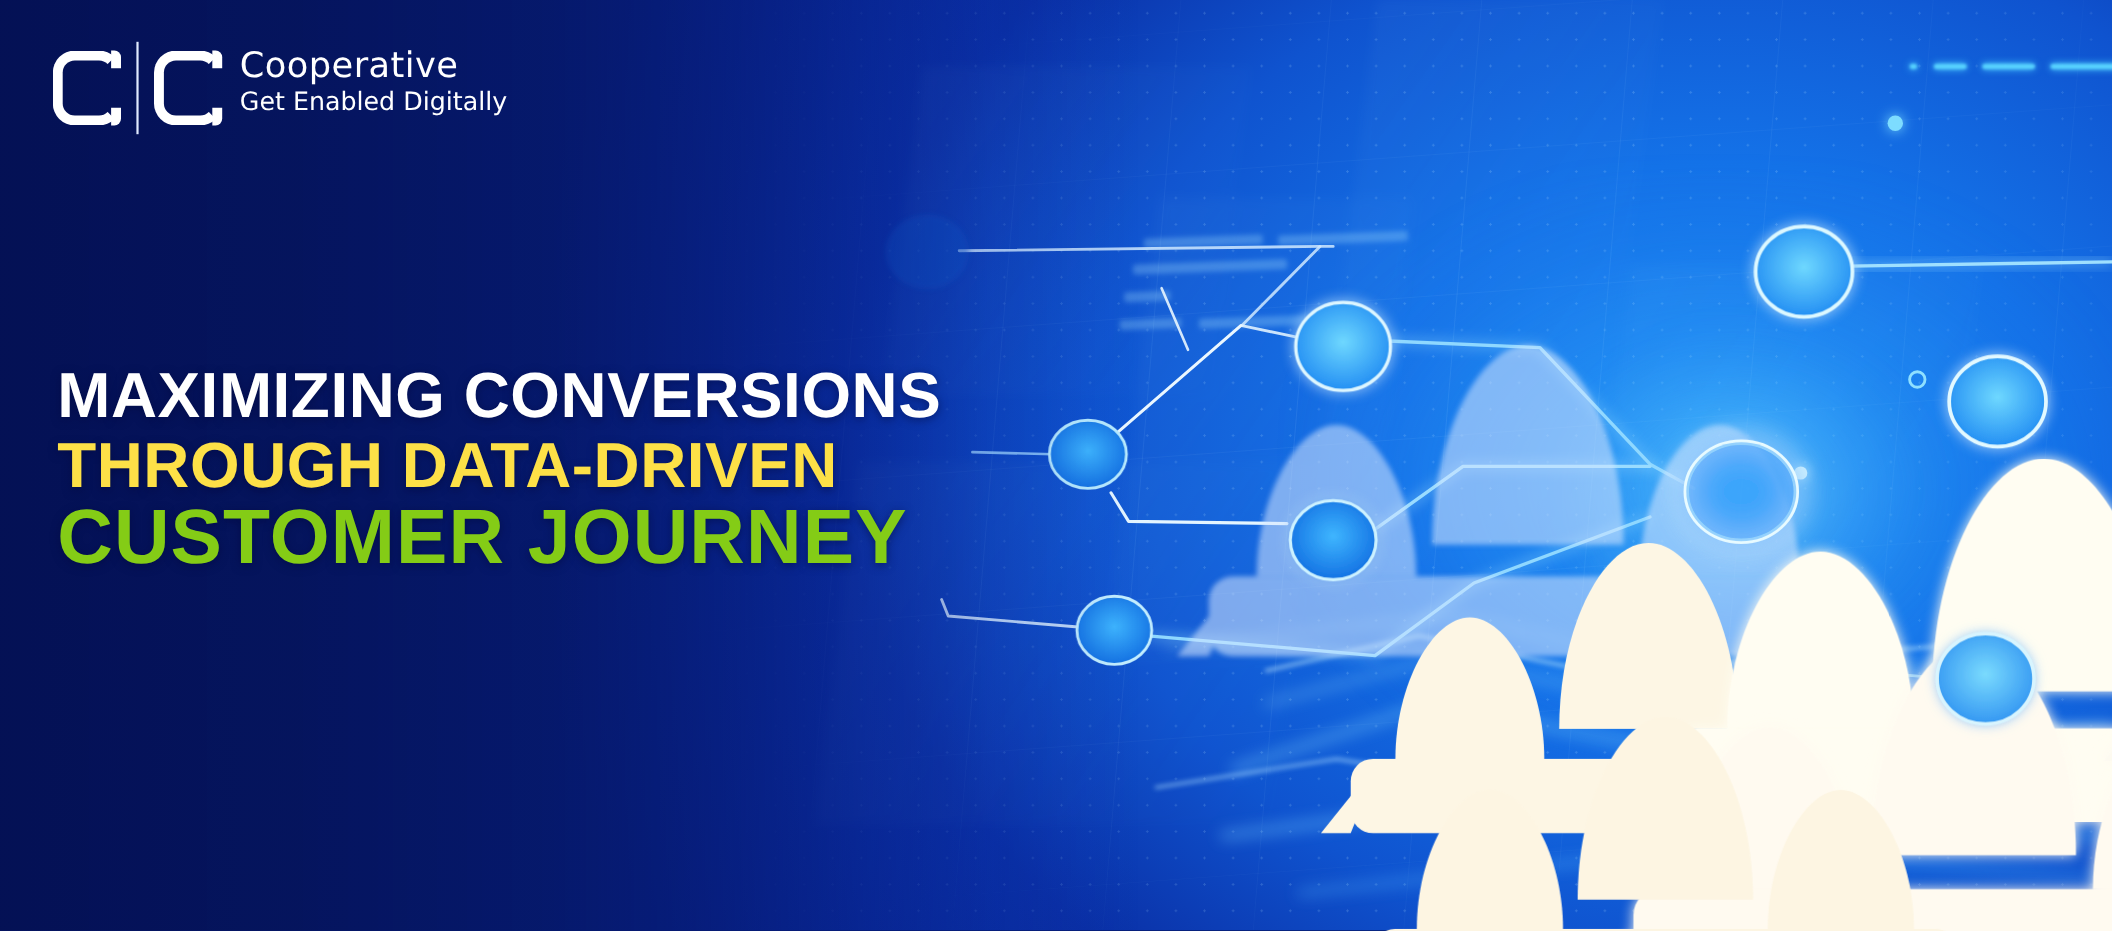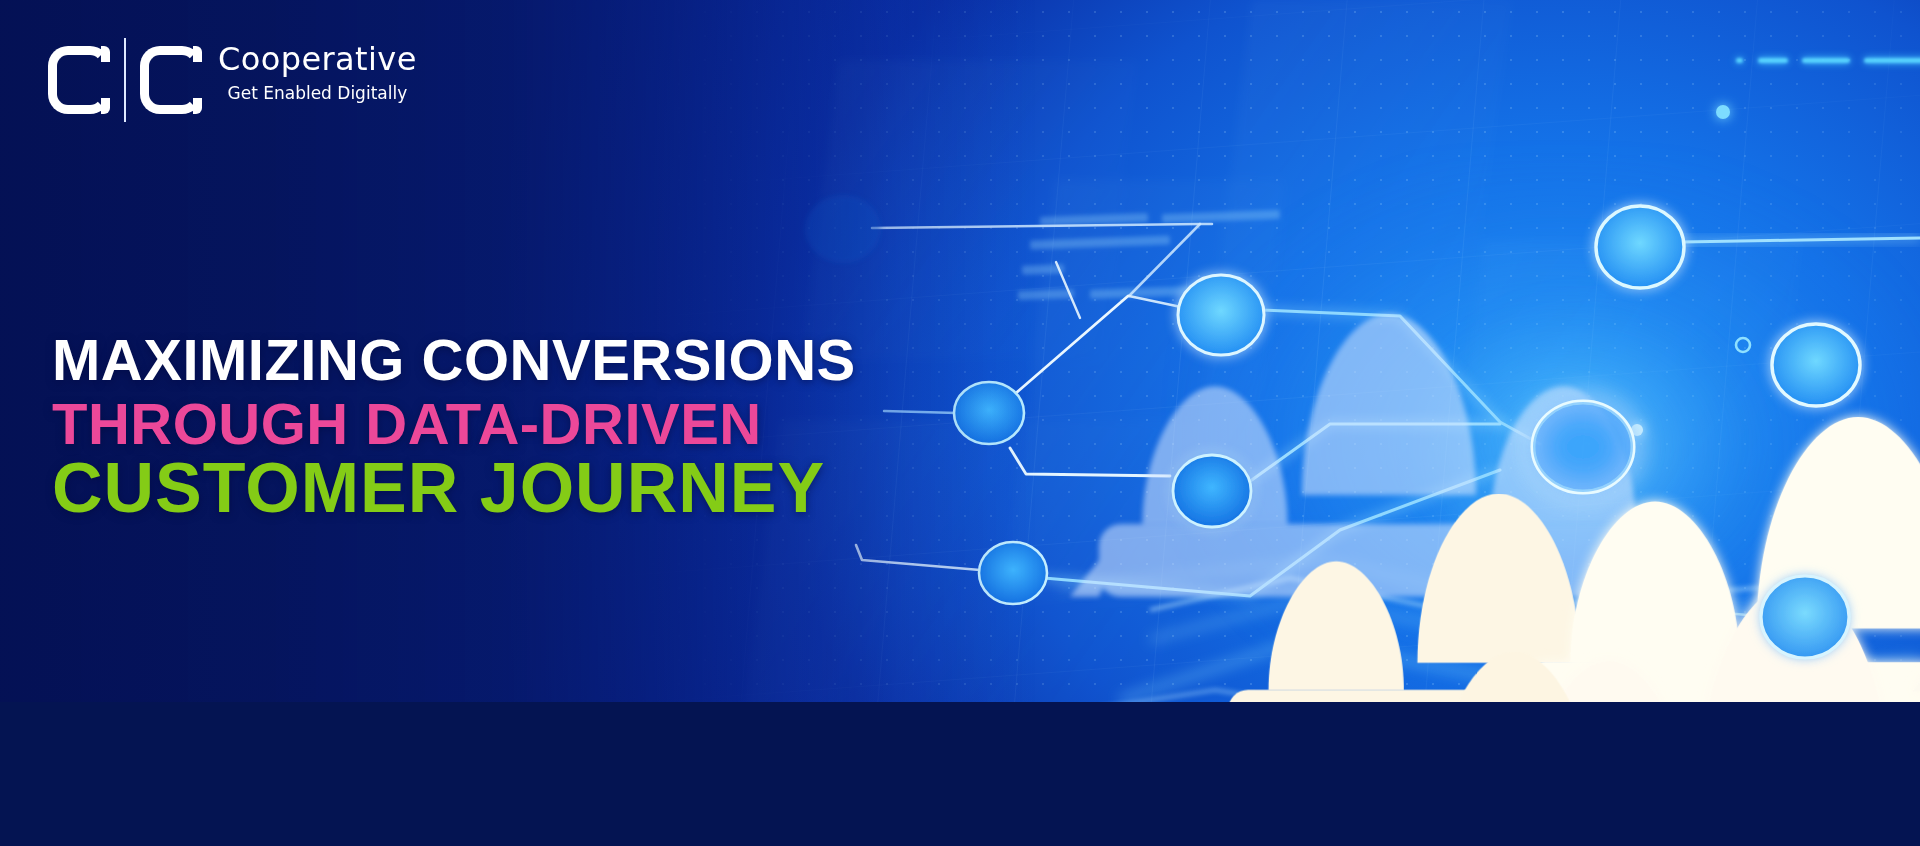--- a/index.html
+++ b/index.html
@@ -8,21 +8,21 @@
     width: 1920px;
     height: 846px;
     overflow: hidden;
     background: #041452;
     font-family: "Liberation Sans", sans-serif;
   }
 
   .banner {
     position: relative;
     width: 1920px;
-    height: 702px;
+    height: 846px;
     overflow: hidden;
     background: #0a1f8c;
   }
 
   
   .bg-base {
     position: absolute; inset: 0;
     background:
       radial-gradient(ellipse 1100px 900px at 1560px 400px, #1f8ff5 0%, #1472e8 28%, #0f53cf 52%, #0a2fa5 72%, #07218c 100%),
       linear-gradient(100deg, #06166e 0%, #07197a 18%, #0a2190 38%, #0d37b2 56%, #1257cf 74%, #1a7ff0 100%);
@@ -125,42 +125,42 @@
     color: #ffffff;
     font-size: 32px;
     line-height: 34px;
     letter-spacing: .4px;
     font-weight: 400;
     font-family: "DejaVu Sans", sans-serif;
     white-space: nowrap;
   }
   .logo-tagline {
     color: #ffffff;
-    font-size: 17px;
+    font-size: 23px;
     line-height: 22px;
     margin-top: 6px;
-    text-align: center;
+    text-align: left;
     font-weight: 400;
     font-family: "DejaVu Sans", sans-serif;
     white-space: nowrap;
   }
 
   
   .headline { position: absolute; left: 52px; top: 328px; }
   .hl {
     font-family: "Liberation Sans", sans-serif;
     font-weight: bold;
     font-size: 58px;
     line-height: 64px;
     letter-spacing: 0.5px;
     white-space: nowrap;
     text-shadow: 0 2px 9px rgba(0,10,60,0.55);
   }
   .hl-1 { color: #ffffff; }
-  .hl-2 { color: #ec4899; }
+  .hl-2 { color: #fde047; }
   .hl-3 { color: #84cc16; font-size: 70px; letter-spacing: 1px; }
 </style>
 </head>
 <body>
 
 <div class="banner">
 
   <div class="bg-base"></div>
 
   <div class="bg-panels">

